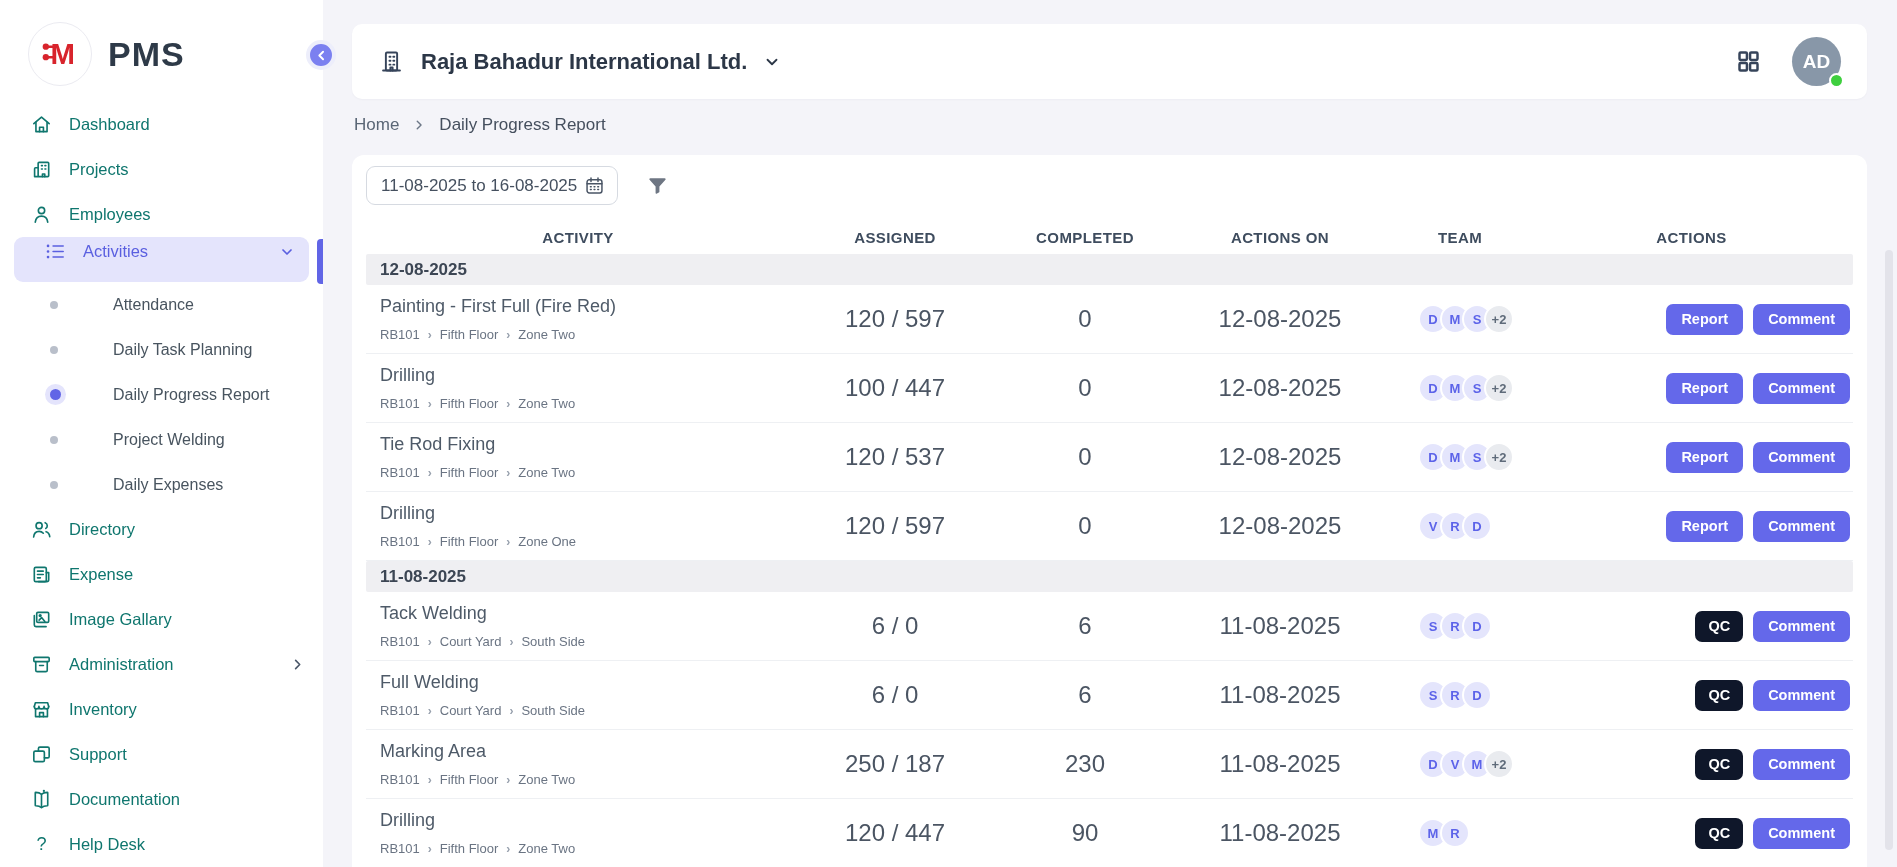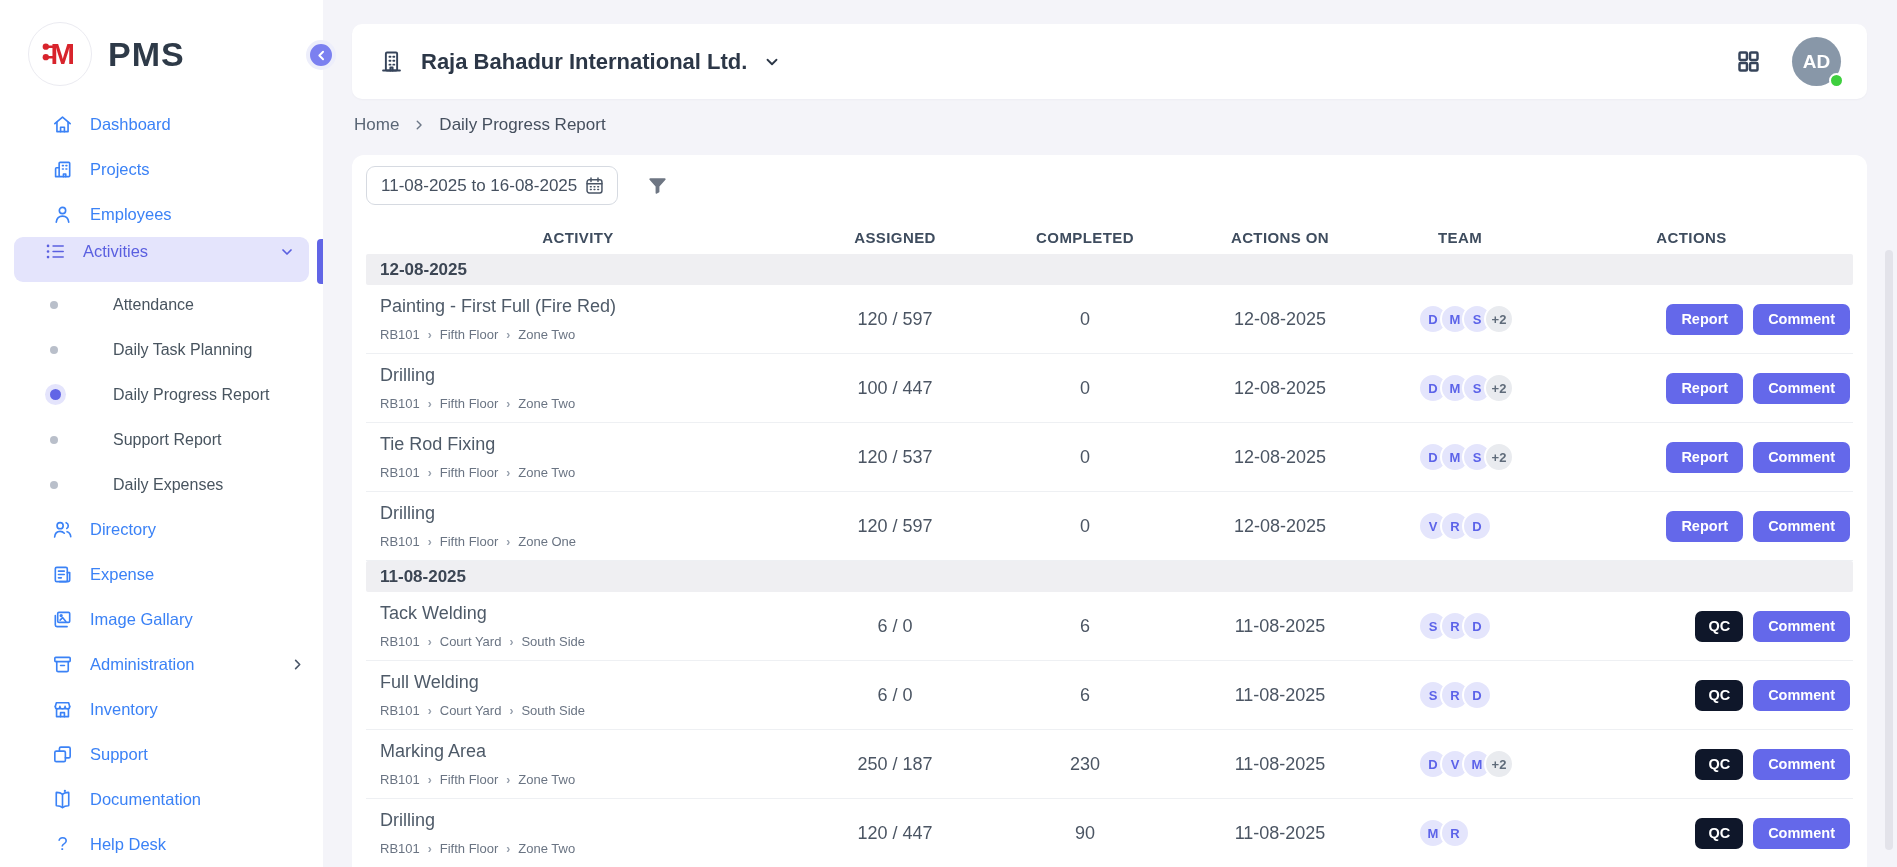--- a/index.html
+++ b/index.html
@@ -9,22 +9,22 @@
     background:#f4f4f9; font-family:"Liberation Sans", sans-serif; color:#4a5769;
   }
   
   .sidebar { position:absolute; left:0; top:0; width:323px; height:867px; background:#fff; z-index:2; }
   .logo-row { display:flex; align-items:center; gap:16px; padding:22px 0 12px 28px; }
   .logo-circle { width:64px; height:64px; border-radius:50%; border:1px solid #ebebf1; display:flex; align-items:center; justify-content:center; background:#fff; }
   .logo-text { font-size:34px; font-weight:bold; color:#2e3a48; letter-spacing:1px; }
   .collapse-btn { position:absolute; left:306px; top:40px; width:30px; height:30px; border-radius:50%;
     background:#7b80f0; border:4px solid #edeefb; display:flex; align-items:center; justify-content:center; cursor:pointer; padding:0; z-index:3;}
   .nav { padding-top:4px; }
-  .sitem { height:45px; display:flex; align-items:center; padding:0 18px 0 51px; gap:16px;
-    color:#3b82f6; font-size:16.5px; cursor:pointer; }
+  .sitem { height:45px; display:flex; align-items:center; padding:0 18px 0 30px; gap:16px;
+    color:#0f766e; font-size:16.5px; cursor:pointer; }
   .sitem .sicon { width:23px; height:23px; display:flex; align-items:center; justify-content:center; flex:none; }
   .sitem .chev { margin-left:auto; display:flex; }
   .sitem.active { background:#e4e4fc; color:#5a5fe0; border-radius:9px; margin:0 14px; padding:0 14px 16px 30px; }
   .active-edge-bar { position:absolute; left:317px; top:239px; width:6px; height:45px; background:#6165e6; border-radius:4px 0 0 4px; }
   .subitem { height:45px; display:flex; align-items:center; padding-left:50px; color:#48545f; font-size:16px; cursor:pointer; }
   .subitem .dot { width:8px; height:8px; border-radius:50%; background:#b9bfca; margin-right:55px; flex:none; }
   .subitem.active .dot { width:11px; height:11px; background:#6165e6; box-shadow:0 0 0 5px #e4e4fc; margin-right:52px; }
   
   .main { position:absolute; left:323px; top:0; width:1574px; height:867px; }
   .topcard { position:absolute; left:29px; top:24px; width:1515px; height:75px; background:#fff; border-radius:10px;
@@ -51,21 +51,21 @@
   .tgrid { display:grid; grid-template-columns:424px 210px 170px 220px 140px 323px; align-items:center; }
   .thead { margin-top:16px; height:33px; }
   .thead span { text-align:center; font-size:15px; font-weight:bold; color:#3e4c5e; letter-spacing:.4px; }
   .grow { height:31px; background:#efeff2; display:flex; align-items:center; padding:0 14px;
     font-size:17px; font-weight:bold; color:#3c4654; border-radius:2px; }
   .trow { height:69px; border-bottom:1px solid #eef0f3; }
   .cell-activity { padding-left:14px; }
   .atitle { font-size:18px; color:#4e5a68; margin-bottom:10px; }
   .apath { font-size:13px; color:#6a7483; display:flex; align-items:center; gap:8px; }
   .apath .psep { color:#97a0ad; font-size:12px; font-weight:bold; }
-  .cell-num { text-align:center; font-size:18px; color:#4b5563; }
+  .cell-num { text-align:center; font-size:24px; color:#4b5563; }
   .cell-team { display:flex; padding-left:28px; }
   .tav { width:30px; height:30px; border-radius:50%; background:#e4e5fc; color:#5c63e9; font-size:13px; font-weight:bold;
     display:flex; align-items:center; justify-content:center; margin-left:-8px; border:2px solid #fff; cursor:pointer; }
   .tav:first-child { margin-left:0; }
   .tav.extra { background:#e9ebef; color:#5f6b7a; }
   .cell-actions { display:flex; justify-content:flex-end; gap:10px; padding-right:3px; }
   .btn { border:none; border-radius:7px; color:#fff; font-size:14.5px; font-weight:bold; height:31px;
     padding:0 15px; font-family:inherit; cursor:pointer; }
   .btn-purple { background:#6468ea; }
   .btn-orange { background:#0f172a; padding:0 13px; }
@@ -143,21 +143,21 @@
       <div class="subitem">
         <span class="dot"></span>
         <span>Daily Task Planning</span>
       </div>
       <div class="subitem active">
         <span class="dot"></span>
         <span>Daily Progress Report</span>
       </div>
       <div class="subitem">
         <span class="dot"></span>
-        <span>Support Report</span>
+        <span>Project Welding</span>
       </div>
       <div class="subitem">
         <span class="dot"></span>
         <span>Daily Expenses</span>
       </div>
       <div class="sitem">
         <span class="sicon">
           <svg width="23" height="23" viewBox="0 0 24 24" fill="none" stroke="currentColor" stroke-width="1.7" stroke-linecap="round" stroke-linejoin="round">
             <circle cx="9.5" cy="8" r="3.2"></circle>
             <path d="M3.8 19.8c.4-3.8 2.7-5.8 5.7-5.8 1.8 0 3.3.7 4.4 1.9"></path>

